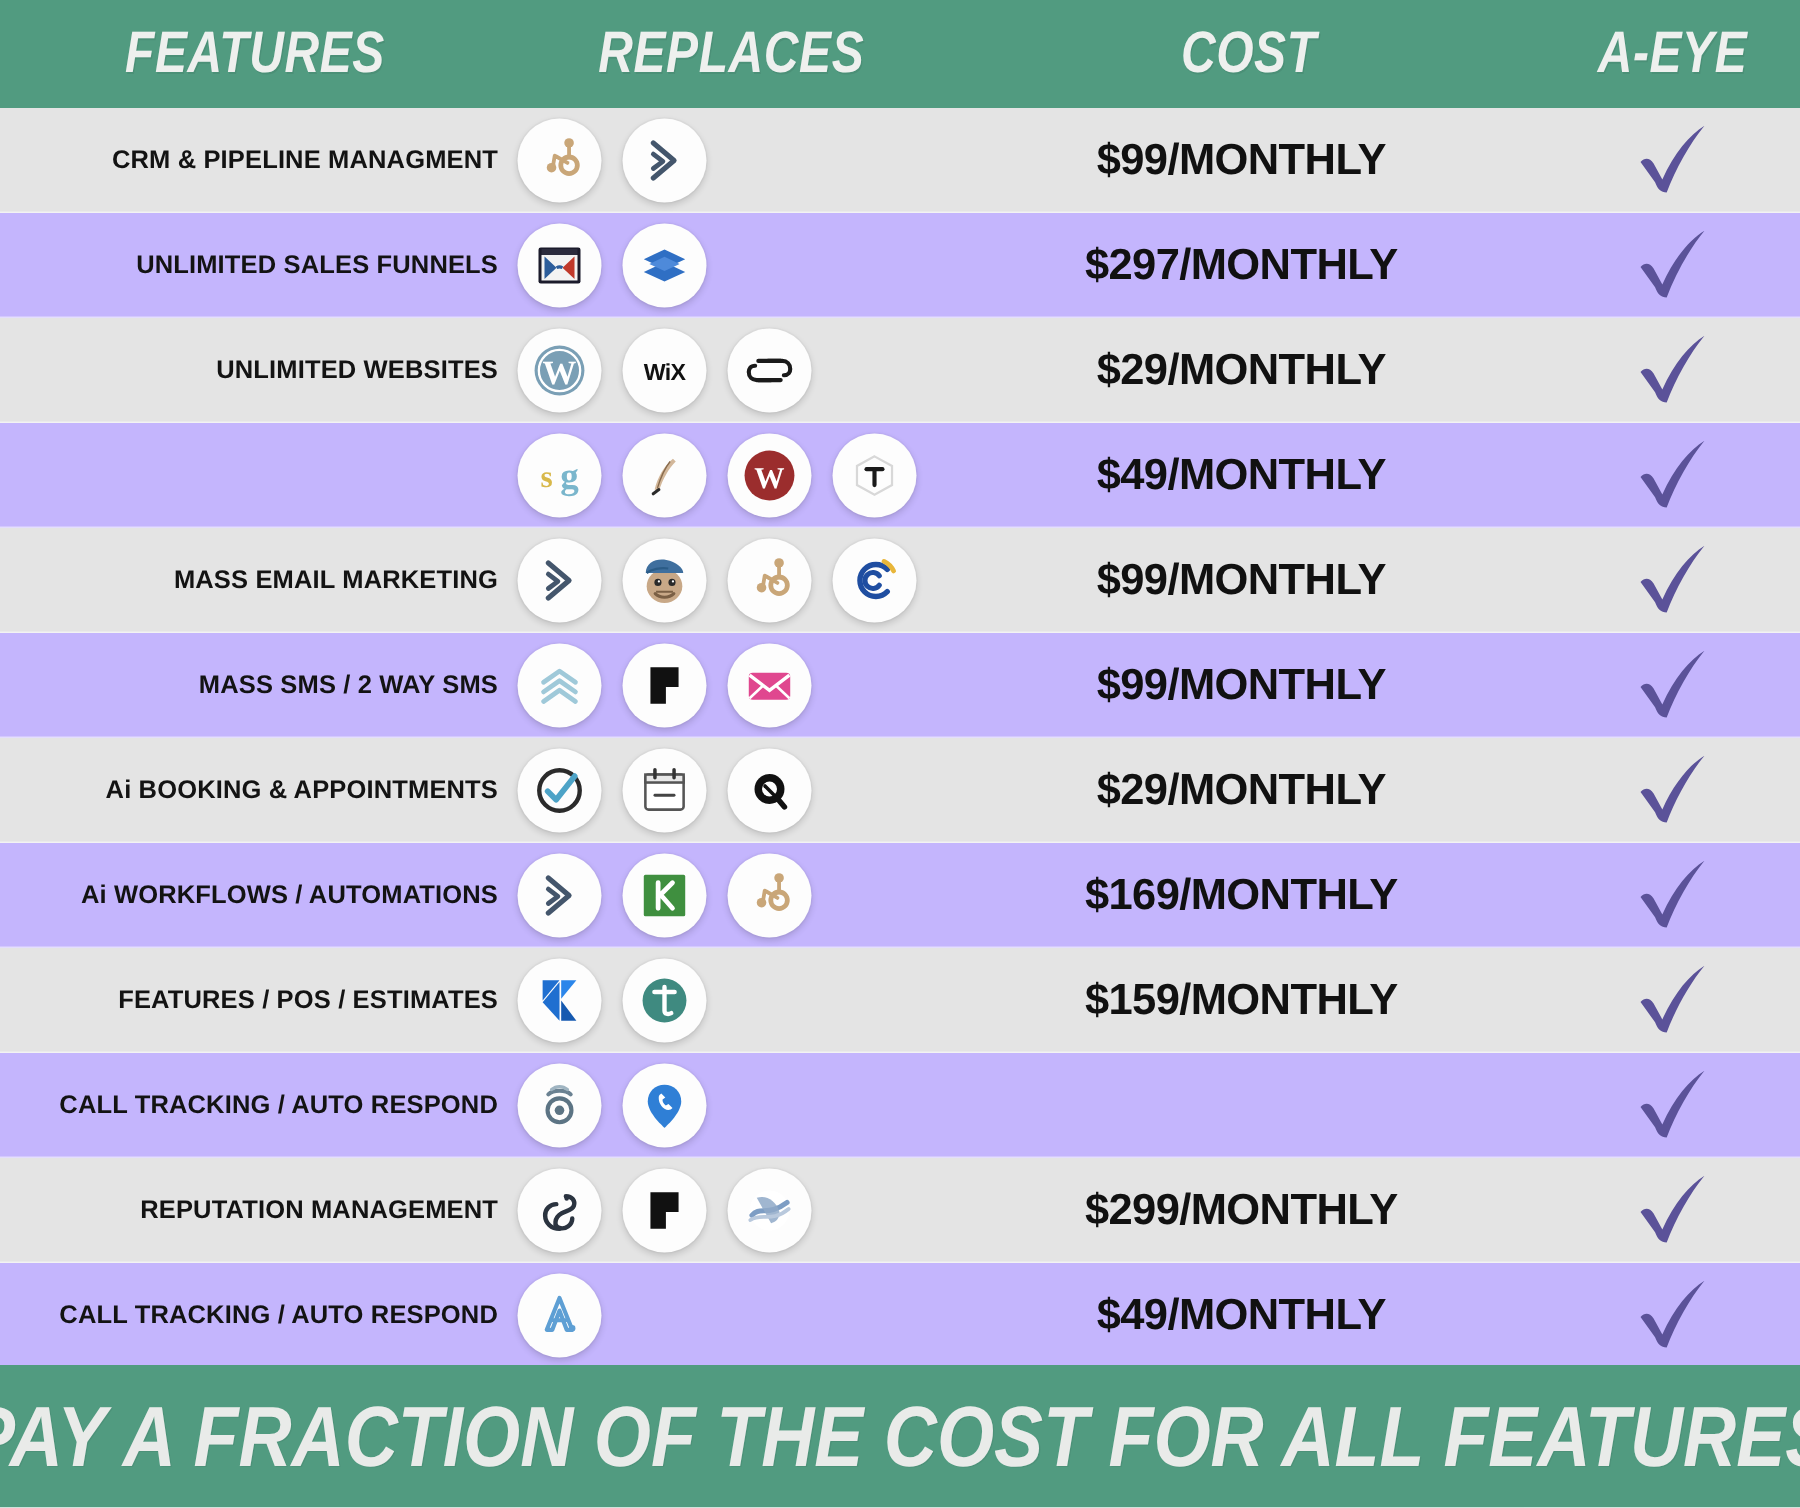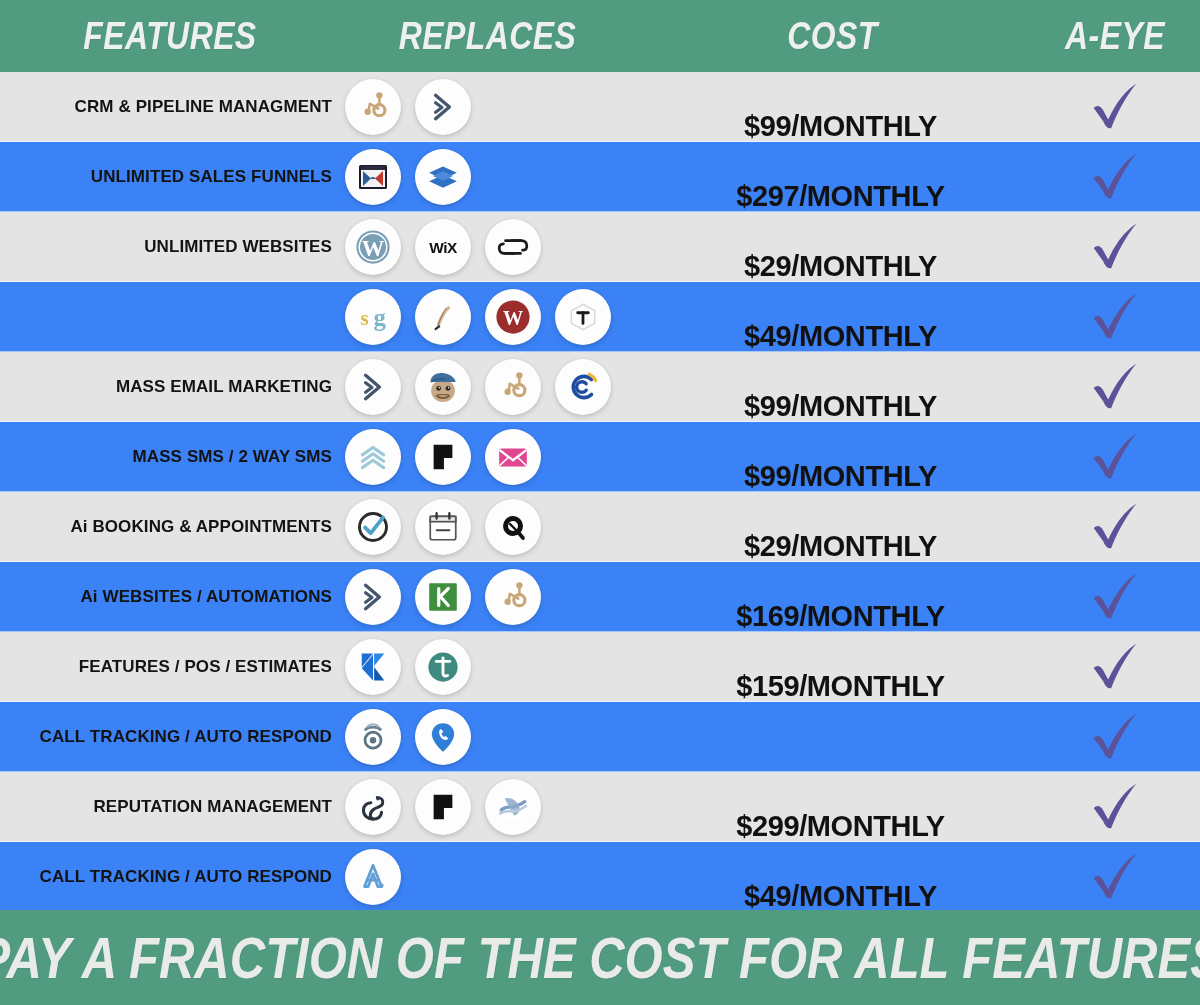--- a/index.html
+++ b/index.html
@@ -53,21 +53,21 @@
     width: 1200px;
     height: 838px;
   }
   .table-row {
     position: relative;
     width: 1200px;
     height: 70px;
     display: block;
   }
   .table-row.stripe-dark  { background: #e4e4e4; }
-  .table-row.stripe-light { background: #3b82f6; }
+  .table-row.stripe-light { background: #c4b5fd; }
   .table-row::after {
     content: "";
     position: absolute;
     left: 0; right: 0; bottom: 0;
     height: 1px;
     background: rgba(255,255,255,0.55);
   }
 
   
   .cell-feature {
@@ -111,28 +111,27 @@
     align-items: center;
     justify-content: center;
     flex: 0 0 auto;
     overflow: hidden;
   }
   .logo-badge svg { display: block; }
 
   
   .cell-cost {
     position: absolute;
-    left: 643px;
+    left: 630px;
     top: 0;
     width: 395px;
     height: 70px;
     display: flex;
     align-items: center;
     justify-content: center;
-    margin-top: 19px;
   }
   .cost-label {
     font-size: 29px;
     font-weight: 700;
     color: #111111;
     letter-spacing: -0.4px;
     white-space: nowrap;
   }
 
   
@@ -451,21 +450,21 @@
       <span class="cost-label">$29/MONTHLY</span>
     </div>
     <div class="cell-check">
       <svg class="check-mark" width="62" height="62" viewBox="0 0 64 64">
   <path d="M10 33 C13 30 16 30 19 34 L25 45 C33 27 44 14 54 8 C44 20 34 38 28 54 C24 54 22 52 20 47 Z" fill="#5B5299"></path>
 </svg>
     </div>
   </div>
       <div class="table-row stripe-light">
     <div class="cell-feature">
-      <span class="feature-label">Ai WEBSITES / AUTOMATIONS</span>
+      <span class="feature-label">Ai WORKFLOWS / AUTOMATIONS</span>
     </div>
     <div class="cell-replaces">
           <span class="logo-badge">
             <svg width="34" height="34" viewBox="0 0 32 32">
               <path d="M9 5 L22 16 L9 27" fill="none" stroke="#44566C" stroke-width="3.2" stroke-linecap="round" stroke-linejoin="round"></path>
               <path d="M9 12 L15 16.5 L9 21" fill="none" stroke="#44566C" stroke-width="3" stroke-linecap="round" stroke-linejoin="round"></path>
             </svg>
           </span>
           <span class="logo-badge">
             <svg width="34" height="34" viewBox="0 0 32 32">

